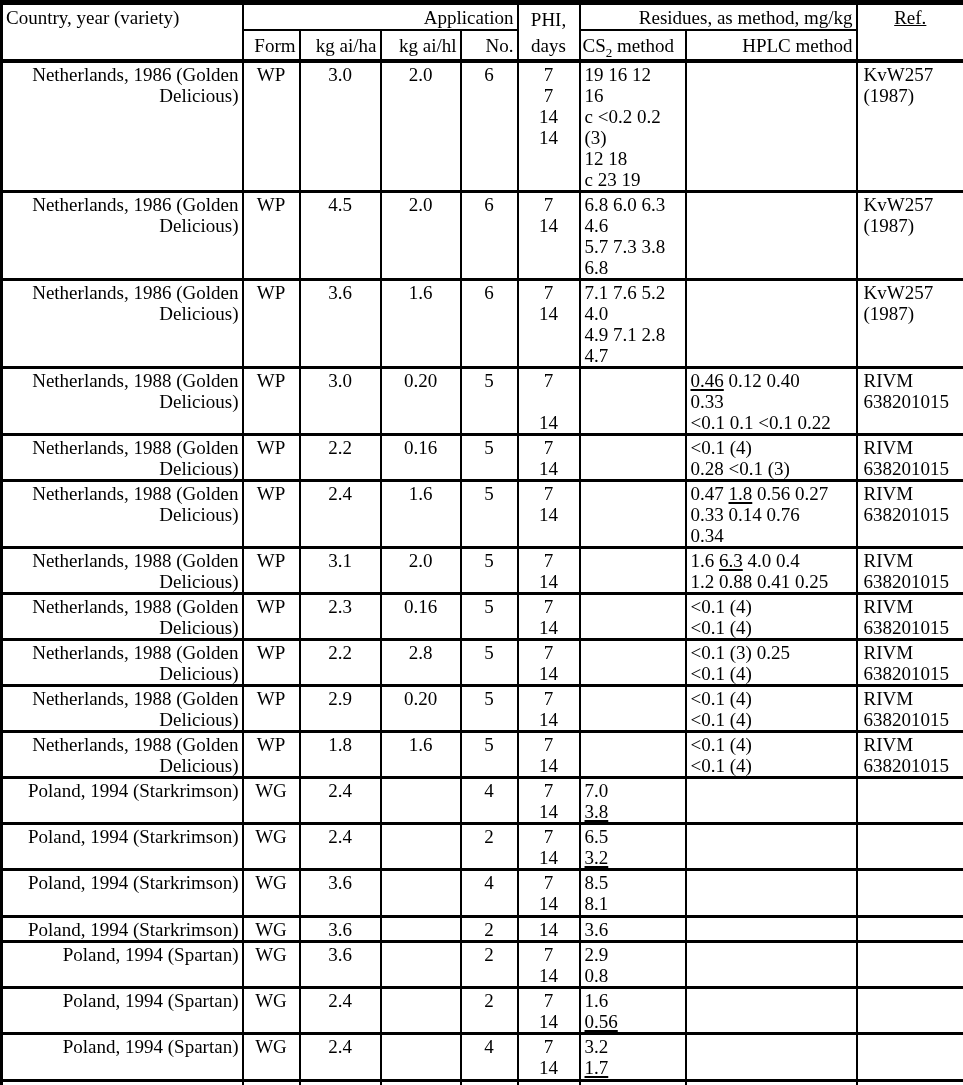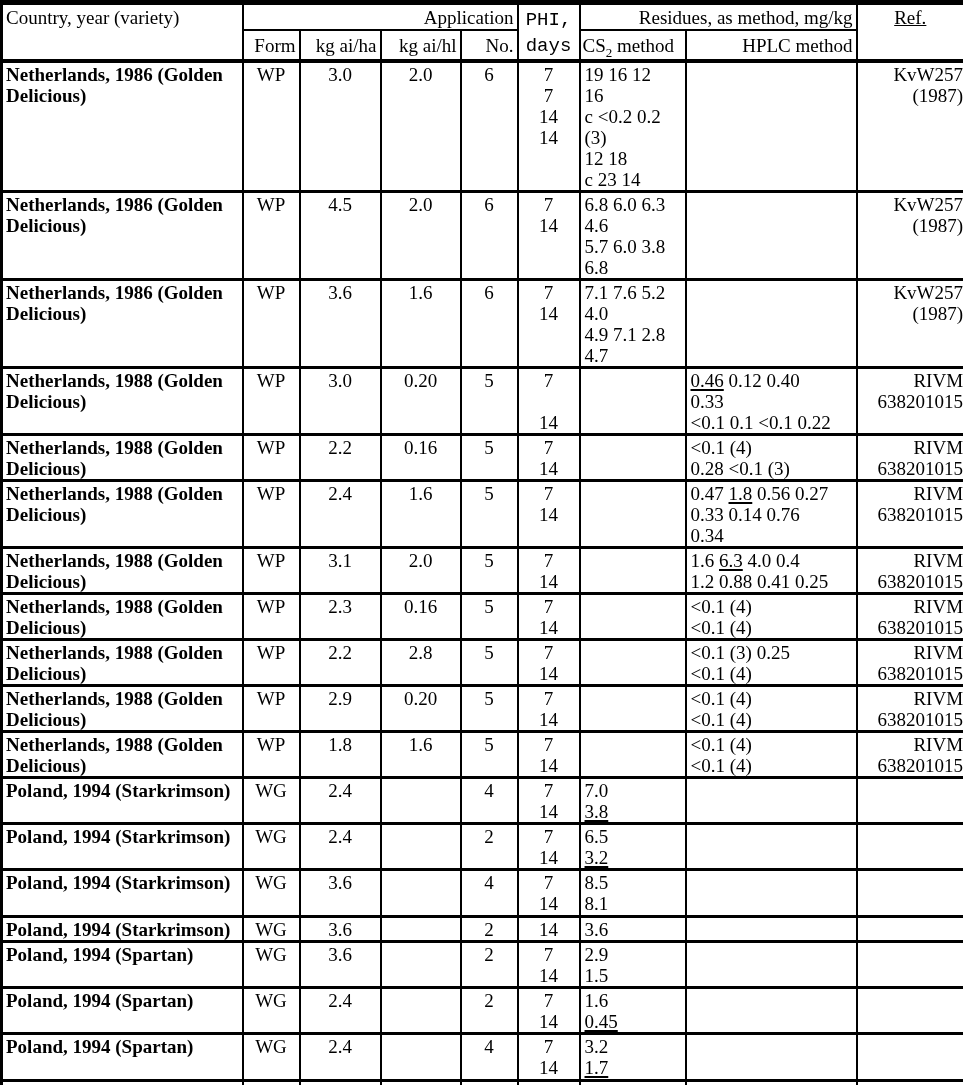--- a/index.html
+++ b/index.html
@@ -27,30 +27,30 @@
   }
   thead th { border-top-width: 2px; border-bottom-width: 2px; }
   thead tr.hrow1 { height: 27px; margin-top: 48px; }
   thead tr.hrow2 { height: 30px; }
   tbody td { border-top-width: 3px; border-bottom-width: 3px; }
   tbody tr:first-child td { border-top-width: 4px; }
 
   .th-country { text-align: left;  vertical-align: top; padding-top: 2px; }
   .th-center  { text-align: right; vertical-align: middle; }
   .th-phi     { text-align: center; vertical-align: top; padding-top: 2px; }
-  .th-phi div { line-height: 26px; font-family: Liberation Mono, monospace; }
+  .th-phi div { line-height: 26px; }
   .th-ref     { text-align: center; vertical-align: top; padding-top: 2px; text-decoration: underline; }
   .th-cs      { text-align: left; padding-left: 2px; padding-right: 8px; vertical-align: middle; white-space: nowrap; }
   sub { font-size: 13px; line-height: 0; }
 
-  .c-country { text-align: left;   padding-top: 1px; font-weight: bold; }
+  .c-country { text-align: right;   padding-top: 1px; }
   .c-num     { text-align: center; padding-top: 1px; }
   .c-phi     { text-align: center; padding-top: 1px; }
   .c-res     { text-align: left;   padding-top: 1px; padding-left: 4px; padding-right: 0; white-space: nowrap; margin-left: 20px; }
-  .c-ref     { text-align: right;   padding-top: 1px; padding-left: 6px; padding-right: 0; }
+  .c-ref     { text-align: left;   padding-top: 1px; padding-left: 6px; padding-right: 0; }
   .line { min-height: 21px; }
   .u {
     text-decoration: underline;
     text-decoration-thickness: 2px;
     text-underline-offset: 2px;
   }
 </style>
 </head>
 <body>
 
@@ -98,42 +98,42 @@
           <div class="line"><span>7</span></div>
           <div class="line"><span>14</span></div>
           <div class="line"><span>14</span></div>
         </td>
         <td class="c-res">
           <div class="line"><span>19 16 12</span></div>
           <div class="line"><span>16</span></div>
           <div class="line"><span>c &lt;0.2 0.2</span></div>
           <div class="line"><span>(3)</span></div>
           <div class="line"><span>12 18</span></div>
-          <div class="line"><span>c 23 14</span></div>
+          <div class="line"><span>c 23 19</span></div>
         </td>
         <td class="c-res"></td>
         <td class="c-ref">
           <div class="line"><span>KvW257</span></div>
           <div class="line"><span>(1987)</span></div>
         </td>
       </tr>
       <tr class="row" style="height: 83px;">
         <td class="c-country">Netherlands, 1986 (Golden Delicious)</td>
         <td class="c-num">WP</td>
         <td class="c-num">4.5</td>
         <td class="c-num">2.0</td>
         <td class="c-num">6</td>
         <td class="c-phi">
           <div class="line"><span>7</span></div>
           <div class="line"><span>14</span></div>
         </td>
         <td class="c-res">
           <div class="line"><span>6.8 6.0 6.3</span></div>
           <div class="line"><span>4.6</span></div>
-          <div class="line"><span>5.7 6.0 3.8</span></div>
+          <div class="line"><span>5.7 7.3 3.8</span></div>
           <div class="line"><span>6.8</span></div>
         </td>
         <td class="c-res"></td>
         <td class="c-ref">
           <div class="line"><span>KvW257</span></div>
           <div class="line"><span>(1987)</span></div>
         </td>
       </tr>
       <tr class="row" style="height: 84px;">
         <td class="c-country">Netherlands, 1986 (Golden Delicious)</td>
@@ -391,38 +391,38 @@
         <td class="c-num">WG</td>
         <td class="c-num">3.6</td>
         <td class="c-num"></td>
         <td class="c-num">2</td>
         <td class="c-phi">
           <div class="line"><span>7</span></div>
           <div class="line"><span>14</span></div>
         </td>
         <td class="c-res">
           <div class="line"><span>2.9</span></div>
-          <div class="line"><span>1.5</span></div>
+          <div class="line"><span>0.8</span></div>
         </td>
         <td class="c-res"></td>
         <td class="c-ref"></td>
       </tr>
       <tr class="row" style="height: 46px;">
         <td class="c-country">Poland, 1994 (Spartan)</td>
         <td class="c-num">WG</td>
         <td class="c-num">2.4</td>
         <td class="c-num"></td>
         <td class="c-num">2</td>
         <td class="c-phi">
           <div class="line"><span>7</span></div>
           <div class="line"><span>14</span></div>
         </td>
         <td class="c-res">
           <div class="line"><span>1.6</span></div>
-          <div class="line"><span class="u">0.45</span></div>
+          <div class="line"><span class="u">0.56</span></div>
         </td>
         <td class="c-res"></td>
         <td class="c-ref"></td>
       </tr>
       <tr class="row" style="height: 47px;">
         <td class="c-country">Poland, 1994 (Spartan)</td>
         <td class="c-num">WG</td>
         <td class="c-num">2.4</td>
         <td class="c-num"></td>
         <td class="c-num">4</td>

